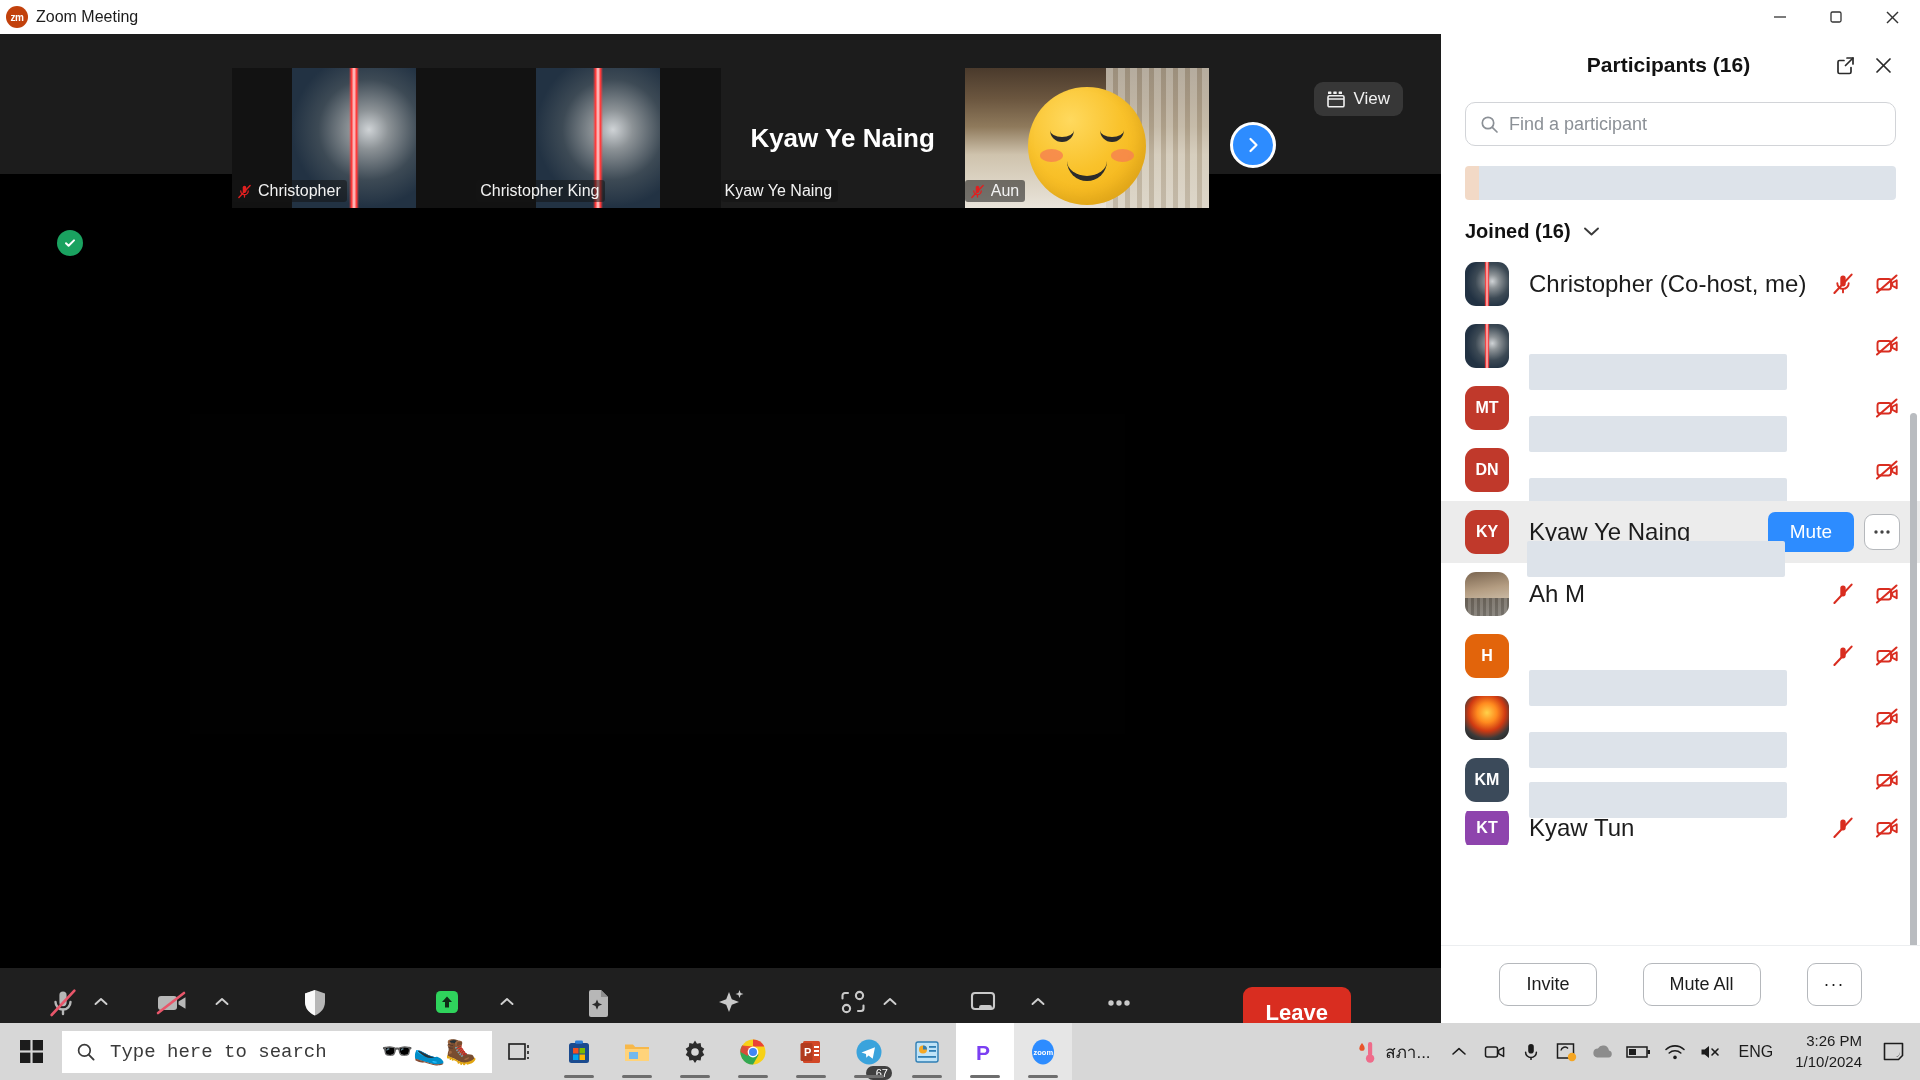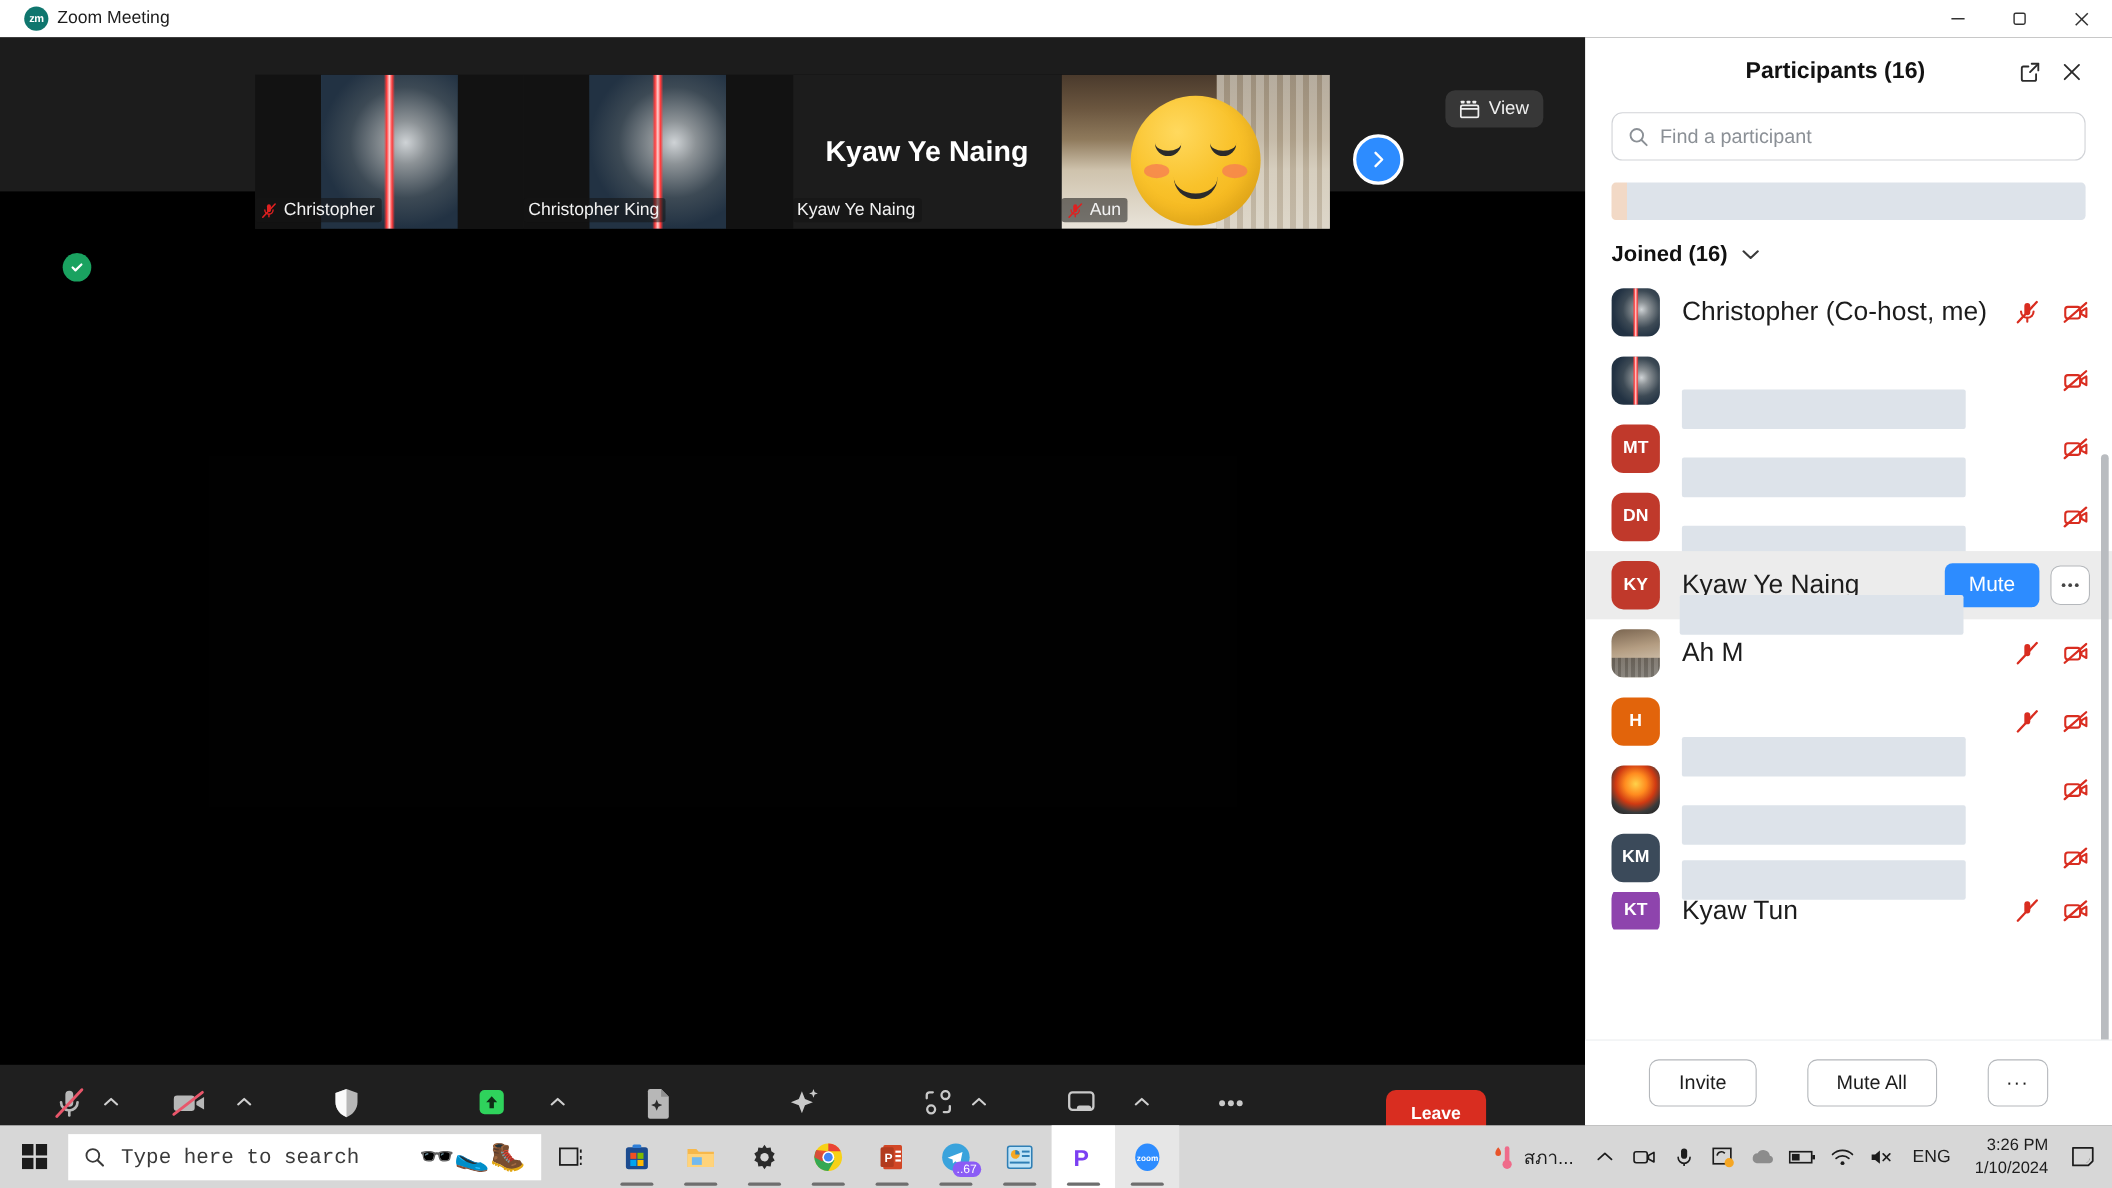--- a/index.html
+++ b/index.html
@@ -10,21 +10,21 @@
   }
   body { position:relative; }
 
   
   #titlebar {
     position:absolute; left:0; top:0; width:1920px; height:34px;
     background:#ffffff; display:flex; align-items:center;
   }
   #titlebar .zm-logo {
     width:22px; height:22px; border-radius:50%;
-    background:#0f766e; margin-left:22px; margin-right:8px;
+    background:#c2410c; margin-left:6px; margin-right:8px;
     display:flex; align-items:center; justify-content:center;
     color:#fff; font-size:10px; font-weight:bold; letter-spacing:-0.5px;
   }
   #titlebar .title-text { font-size:16px; color:#1c1c1c; }
   #titlebar .win-btns { margin-left:auto; display:flex; height:34px; }
   #titlebar .win-btn {
     width:56px; height:34px; display:flex; align-items:center; justify-content:center;
     color:#333;
   }
   #titlebar .win-btn svg { display:block; }
@@ -139,21 +139,21 @@
   .tb-ico { height:38px; display:flex; align-items:flex-end; justify-content:center; }
   .tb-lbl { color:#d8d8d8; font-size:16.5px; margin-top:5px; white-space:nowrap; }
   .tb-lbl.green { color:#2fd35c; }
   .tb-group { display:flex; align-items:flex-start; }
   .caret {
     width:18px; height:72px; display:flex; align-items:center; justify-content:center;
     padding-bottom:22px; cursor:pointer;
   }
   #leave-btn {
     margin-left:auto; margin-right:90px;
-    background:#d92d20; color:#fff; font-size:16px; font-weight:bold;
+    background:#d92d20; color:#fff; font-size:22px; font-weight:bold;
     border:none; border-radius:9px; padding:13px 23px; cursor:pointer;
   }
 
   
   #panel {
     position:absolute; left:1441px; top:34px; width:479px; height:989px;
     background:#ffffff; display:flex; flex-direction:column;
   }
   #panel-head {
     height:62px; display:flex; align-items:center; padding:0 22px; position:relative;
@@ -261,21 +261,21 @@
   .tb-app {
     width:58px; height:57px; display:flex; align-items:center; justify-content:center;
     cursor:pointer; position:relative;
   }
   .tb-app.active { background:#e6e6e6; }
   .tb-app .underline {
     position:absolute; bottom:2px; left:14px; width:30px; height:3px;
     background:#6e6e6e; border-radius:2px;
   }
   .tb-app .badge {
-    position:absolute; right:6px; bottom:10px; background:#8b5cf6; color:#fff;
+    position:absolute; right:6px; bottom:0; background:#404040; color:#fff;
     font-size:11px; border-radius:8px; padding:1px 4px;
   }
   #tray {
     margin-left:auto; display:flex; align-items:center; gap:0px; padding-right:6px; height:57px;
   }
   .tray-ic {
     width:36px; height:57px; display:flex; align-items:center; justify-content:center;
     cursor:pointer; color:#1c1c1c;
   }
   #weather { display:flex; align-items:center; gap:7px; padding:0 10px; cursor:pointer; }

